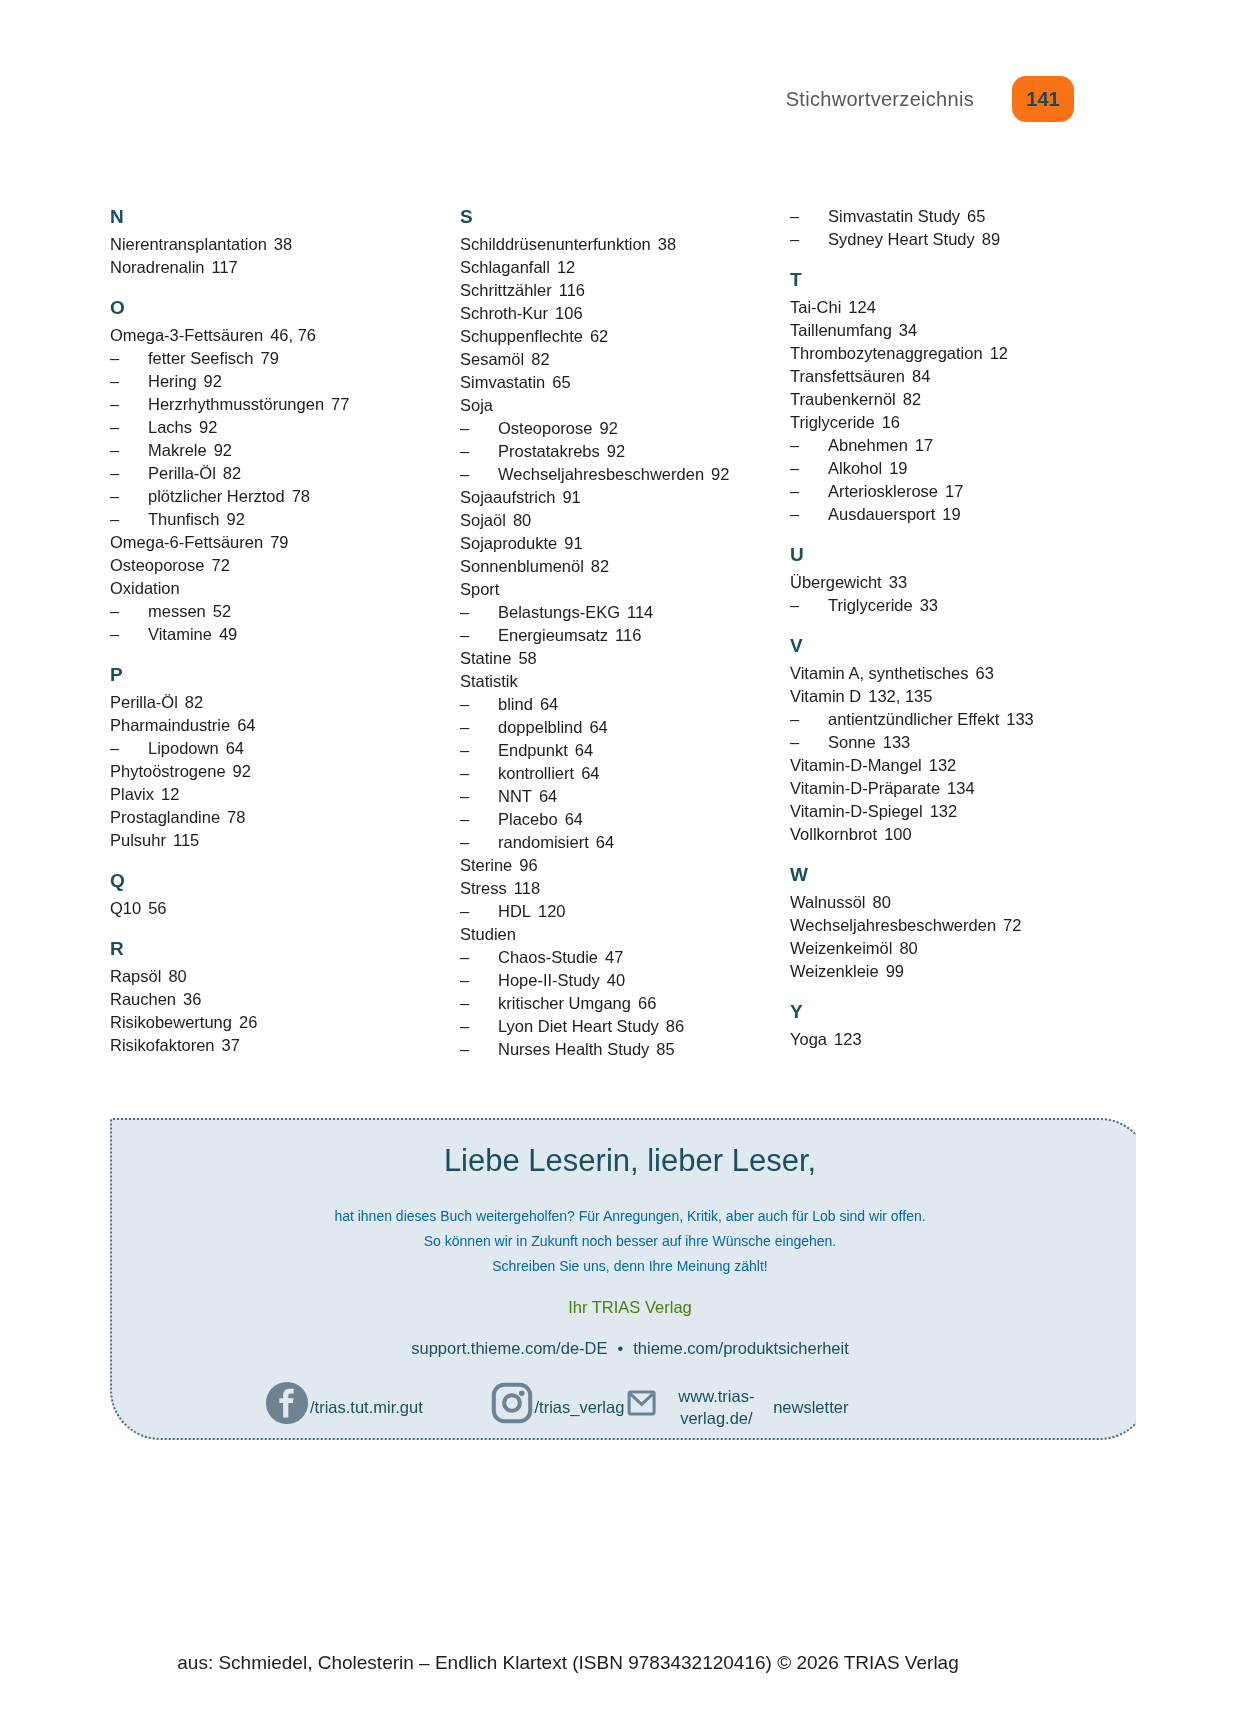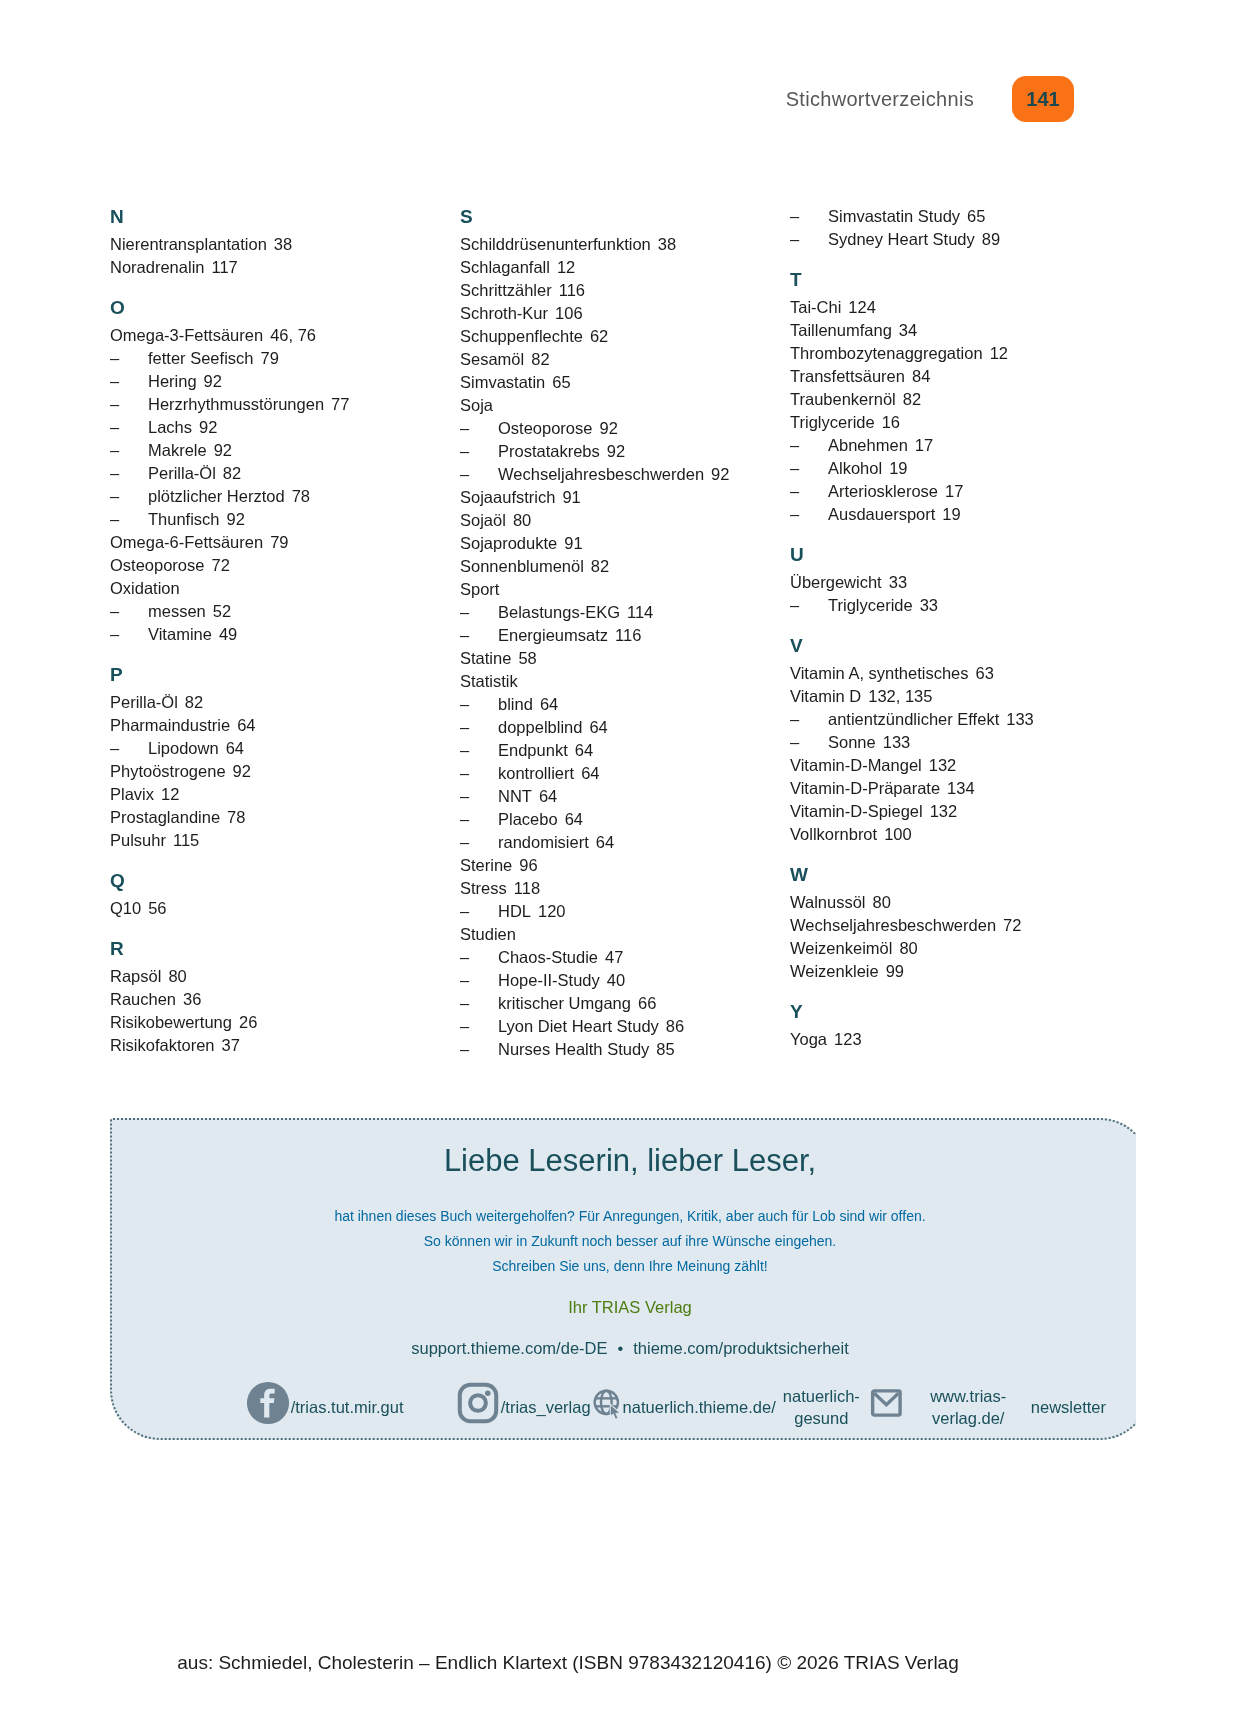--- a/index.html
+++ b/index.html
@@ -219,31 +219,20 @@
 
       <div class="social-item">
         <svg class="social-icon" viewBox="0 0 48 48" aria-hidden="true">
           <rect x="5" y="5" width="38" height="38" rx="11" fill="none" stroke="#6e8292" stroke-width="4.2"></rect>
           <circle cx="24" cy="24" r="8.2" fill="none" stroke="#6e8292" stroke-width="4.2"></circle>
           <circle cx="34.2" cy="13.8" r="2.9" fill="#6e8292"></circle>
         </svg>
         <div class="social-label">/trias_verlag</div>
       </div>
 
-      <div class="social-item">
-        <svg class="social-icon" viewBox="0 0 48 48" aria-hidden="true">
-          <circle cx="23" cy="23" r="17.5" fill="none" stroke="#6e8292" stroke-width="3.6"></circle>
-          <ellipse cx="23" cy="23" rx="8" ry="17.5" fill="none" stroke="#6e8292" stroke-width="3.6"></ellipse>
-          <line x1="6" y1="17" x2="40" y2="17" stroke="#6e8292" stroke-width="3.6"></line>
-          <line x1="6" y1="29" x2="40" y2="29" stroke="#6e8292" stroke-width="3.6"></line>
-          <path d="M29 26 44 39 37.5 39.6 41 47 36.5 48.4 33.5 41 29 44 Z" fill="#6e8292" stroke="#dfe9ef" stroke-width="1.6"></path>
-        </svg>
-        <div class="social-label">natuerlich.thieme.de/</div>
-        <div class="social-label">natuerlich-gesund</div>
-      </div>
 
       <div class="social-item">
         <svg class="social-icon" viewBox="0 0 48 48" aria-hidden="true">
           <rect x="7" y="9" width="34" height="30" rx="2" fill="none" stroke="#6e8292" stroke-width="4.2"></rect>
           <polyline points="9,12 24,26 39,12" fill="none" stroke="#6e8292" stroke-width="4.2"></polyline>
         </svg>
         <div class="social-label">www.trias-verlag.de/</div>
         <div class="social-label">newsletter</div>
       </div>
 

